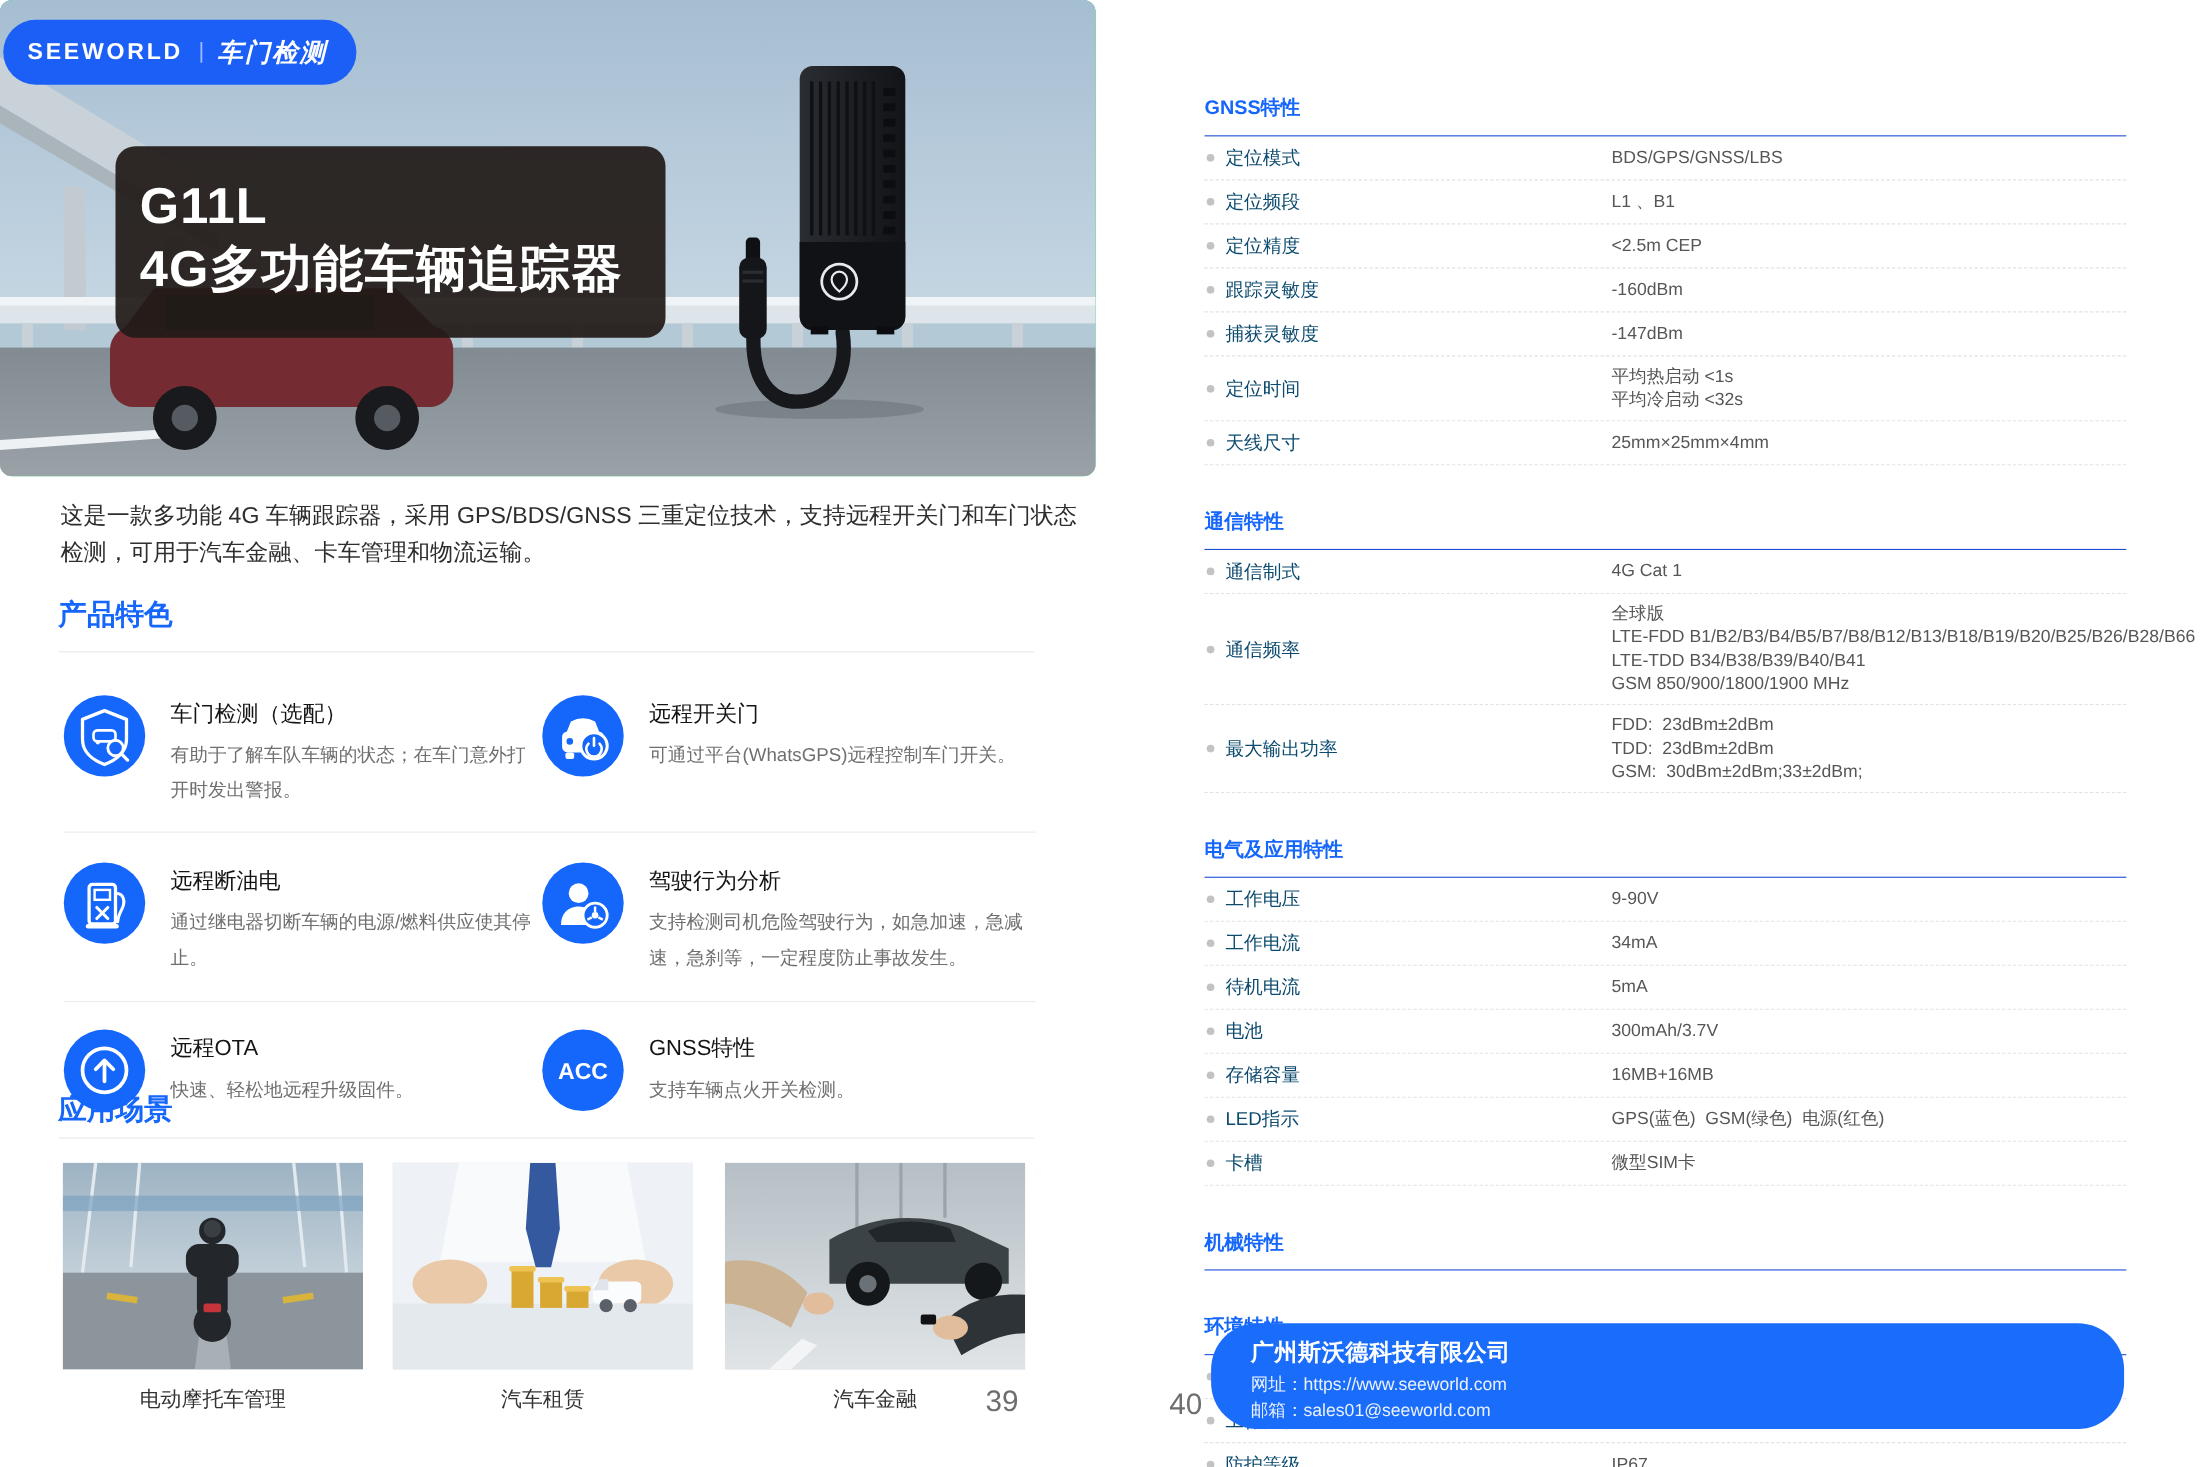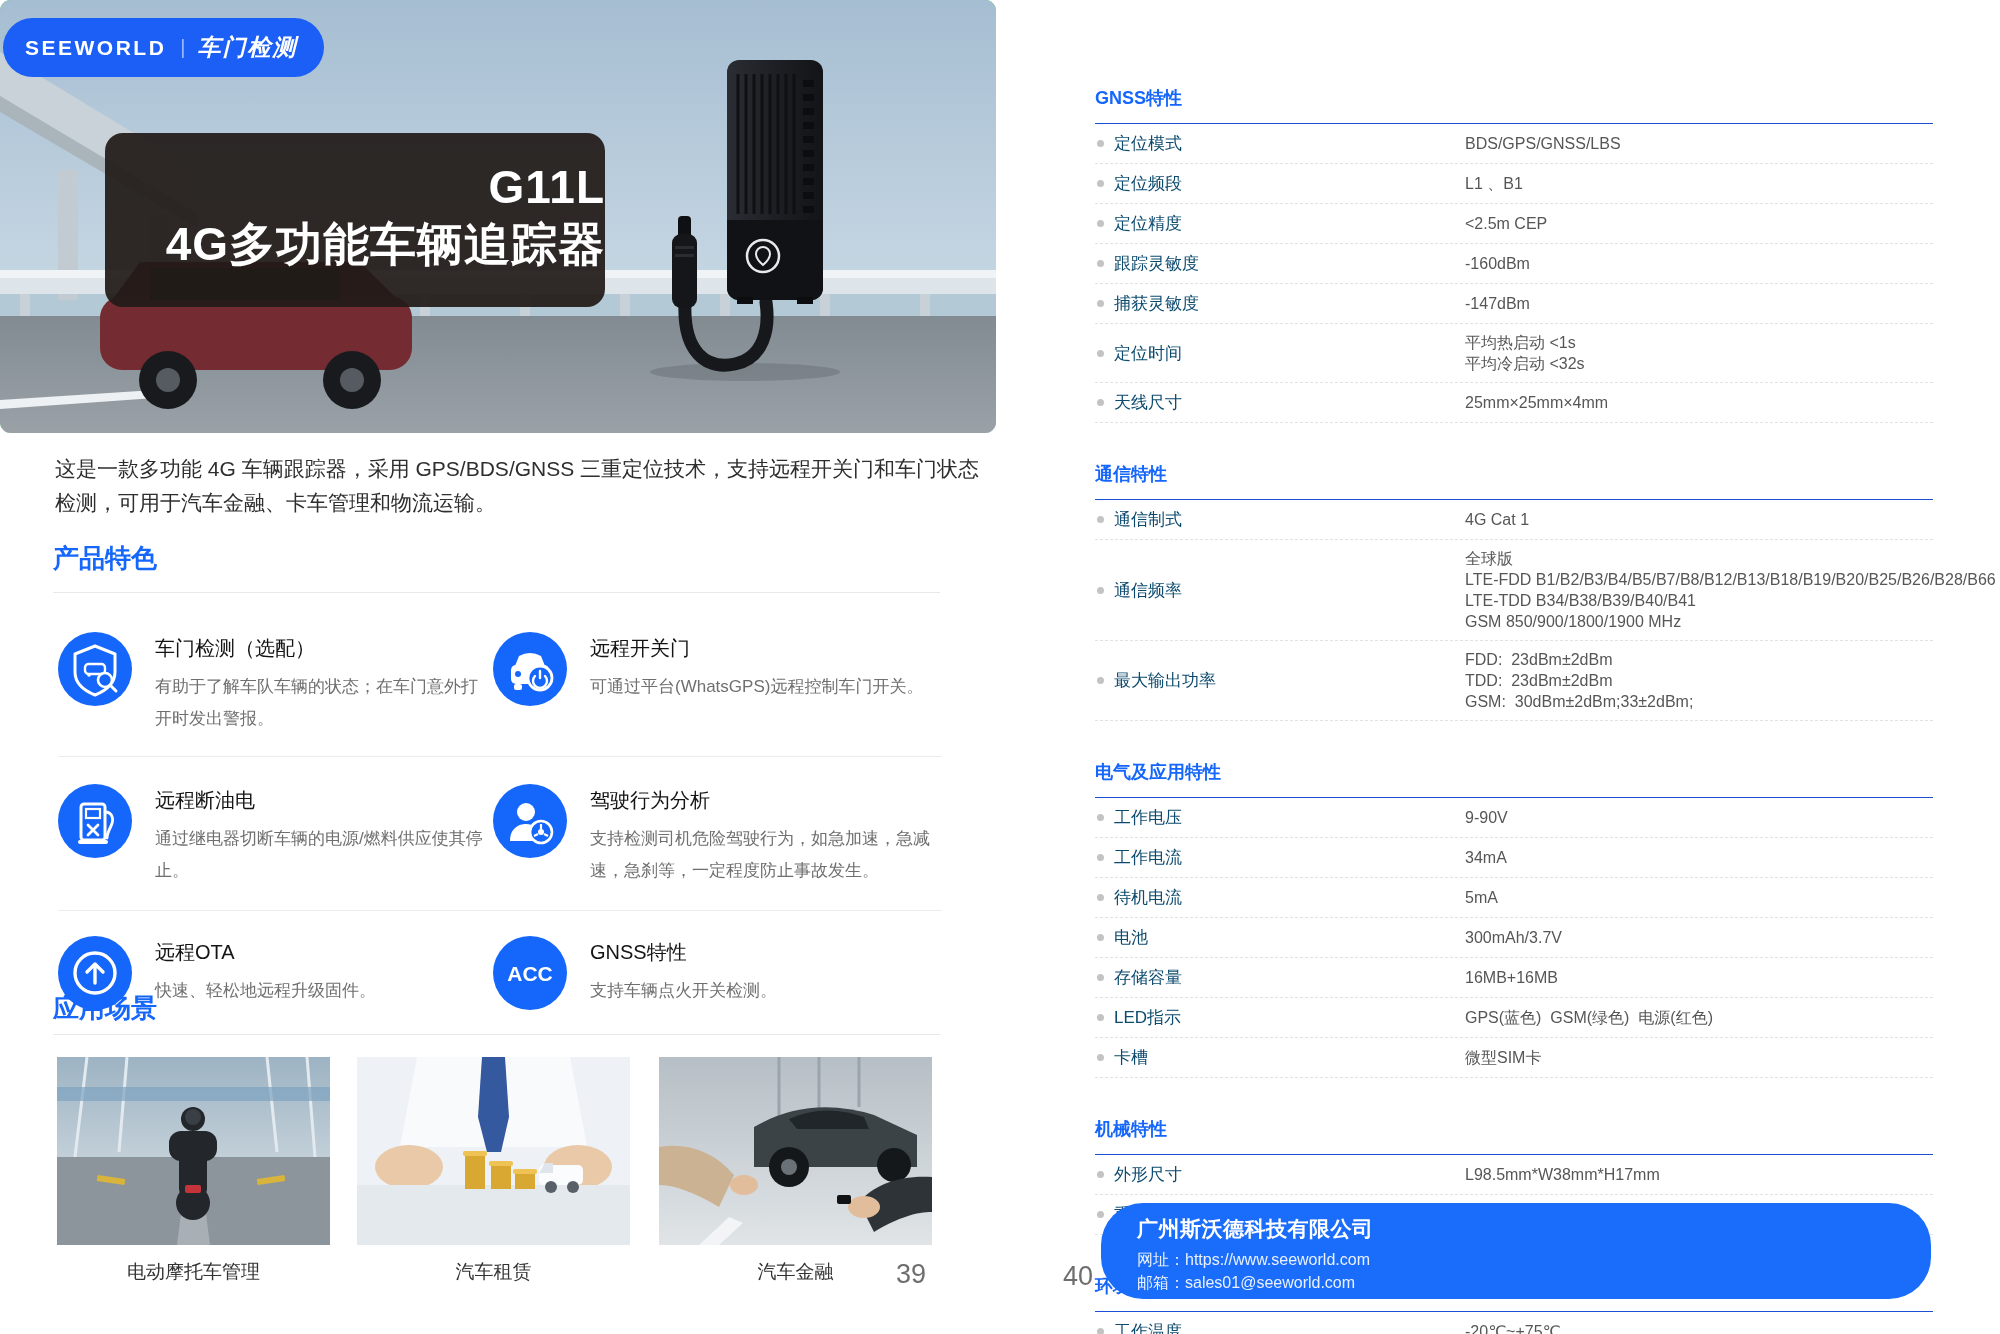--- a/index.html
+++ b/index.html
@@ -9,21 +9,21 @@
 
   
   .hero{position:absolute;left:0;top:0;width:996px;height:433px;overflow:hidden;background:#22c55e;border-radius:11px;}
   .hero svg{display:block;}
   .logo-pill{position:absolute;left:3px;top:18px;height:59px;min-width:319px;background:var(--pill-blue);
     border-radius:30px;display:flex;align-items:center;padding:0 26px 0 22px;}
   .logo-word{color:#fff;font-size:21px;font-weight:bold;letter-spacing:2.5px;}
   .logo-div{color:#9dbcff;font-size:20px;margin:0 12px 0 14px;font-weight:normal;}
   .logo-tag{color:#fff;font-size:23px;font-weight:bold;font-style:italic;letter-spacing:2px;}
   .hero-card{position:absolute;left:105px;top:133px;width:500px;height:174px;border-radius:18px;
-    background:rgba(33,27,24,0.93);padding:26px 0 0 22px;text-align:right;}
+    background:rgba(33,27,24,0.93);padding:26px 0 0 22px;}
   .hero-card .t{color:#ffffff;font-size:46px;font-weight:bold;line-height:57px;letter-spacing:1px;white-space:nowrap;}
 
   .intro{position:absolute;left:55px;top:452px;width:900px;color:#2e2e2e;font-size:21px;line-height:34px;}
   .intro div{white-space:nowrap;}
 
   .sec-heading{position:absolute;color:var(--accent);font-size:26px;font-weight:bold;line-height:30px;}
   .h-rule{position:absolute;left:53px;width:887px;height:0;border-top:1px solid #e8e8e8;}
 
   .features{position:absolute;left:58px;top:608px;width:884px;}
   .feature-row{display:flex;padding:24px 0 21px 0;}
@@ -567,41 +567,20 @@
       </div>
       <div class="spec-value">
               <div class="vline">微型SIM卡</div>
             </div>
     </div>
   </div>
     </section>
 
     <section class="spec-section">
       <h2 class="spec-title">机械特性</h2>
-      <div class="spec-rows">
-    <div class="spec-row">
-      <div class="spec-label-wrap">
-        <span class="bullet"></span>
-        <span class="spec-label">外形尺寸</span>
-      </div>
-      <div class="spec-value">
-              <div class="vline">L98.5mm*W38mm*H17mm</div>
-            </div>
-    </div>
-
-    <div class="spec-row">
-      <div class="spec-label-wrap">
-        <span class="bullet"></span>
-        <span class="spec-label">重量</span>
-      </div>
-      <div class="spec-value">
-              <div class="vline">71g</div>
-            </div>
-    </div>
-  </div>
     </section>
 
     <section class="spec-section">
       <h2 class="spec-title">环境特性</h2>
       <div class="spec-rows">
     <div class="spec-row">
       <div class="spec-label-wrap">
         <span class="bullet"></span>
         <span class="spec-label">工作温度</span>
       </div>

